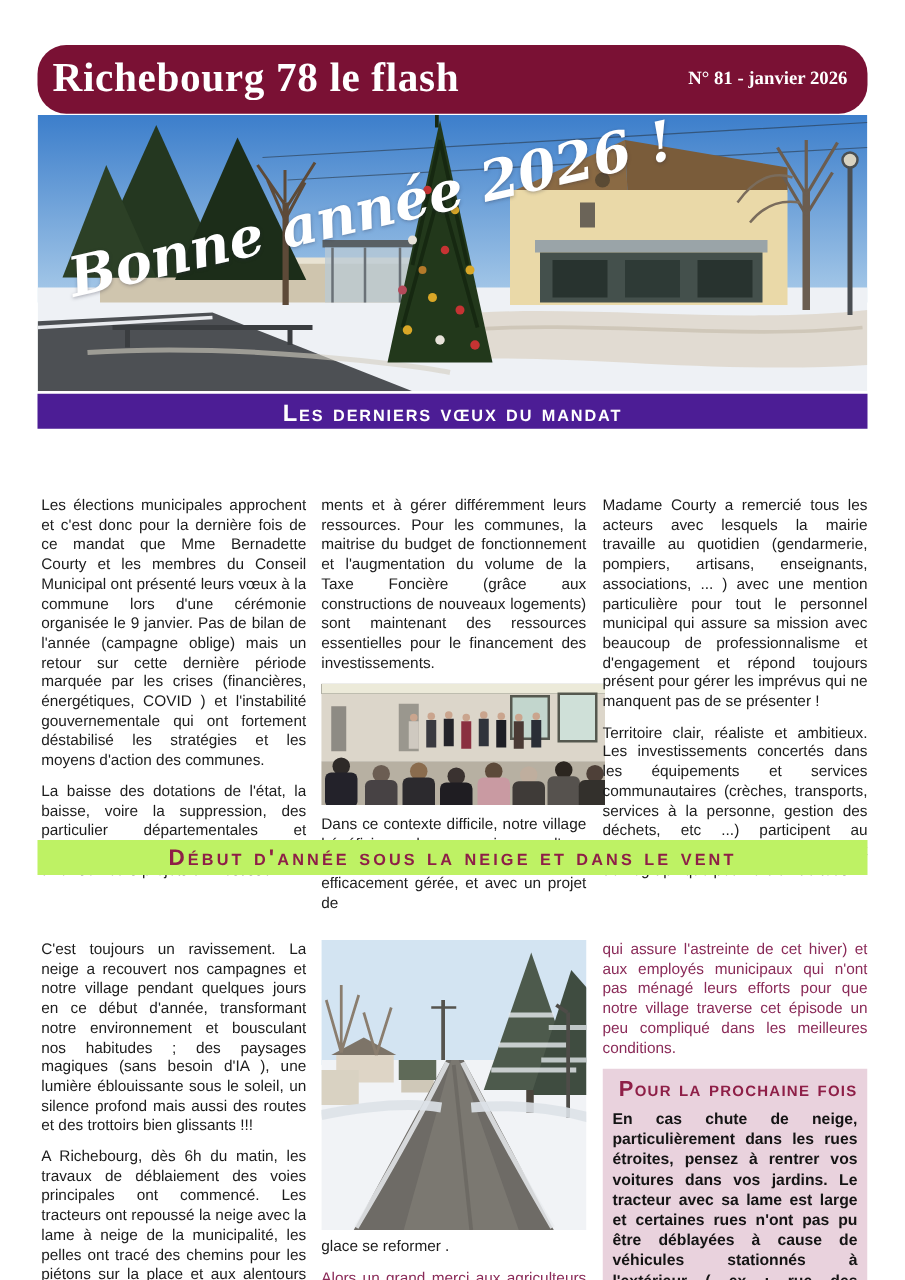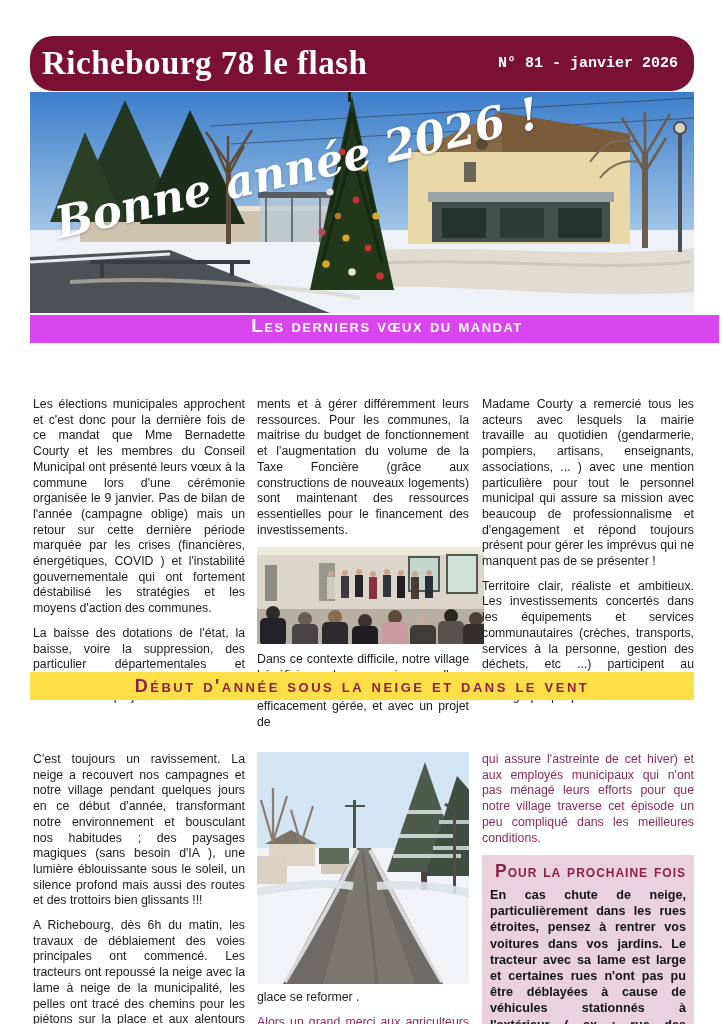--- a/index.html
+++ b/index.html
@@ -11,41 +11,41 @@
   .masthead{
     position:absolute;left:30px;top:36px;width:664px;height:55px;
     background:#7a1134;display:flex;align-items:center;justify-content:space-between;
     box-sizing:border-box;padding:0 16px 0 12px;border-radius:23px;
   }
   .masthead-title{
     font-family:"Liberation Serif",serif;font-weight:bold;font-size:33px;color:#ffffff;
     letter-spacing:.5px;
   }
   .masthead-issue{
-    font-family:Liberation Mono, monospace;font-weight:bold;font-size:15px;color:#ffffff;
+    font-family:Liberation Serif, serif;font-weight:bold;font-size:15px;color:#ffffff;
   }
   
   .hero{position:absolute;left:30px;top:92px;width:664px;height:221px;overflow:hidden;}
   .hero svg{display:block;}
   .hero-greeting{
     position:absolute;left:26px;top:106px;width:560px;
     font-family:"DejaVu Serif",serif;font-style:italic;font-weight:bold;
     font-size:44px;color:#ffffff;transform:rotate(-13deg);transform-origin:left center;
     text-shadow:0 1px 3px rgba(40,40,60,.35);white-space:nowrap;
   }
   
   .banner1{
-    position:absolute;left:30px;top:315px;width:664px;height:28px;background:#d946ef;
-    display:flex;align-items:flex-start;justify-content:center;padding-left:25px;
+    position:absolute;left:30px;top:315px;width:664px;height:28px;background:#4c1d95;
+    display:flex;align-items:flex-end;justify-content:center;
   }
   .banner1 span{
     color:#ffffff;font-weight:bold;font-variant:small-caps;font-size:19px;letter-spacing:1.5px;
   }
   .banner2{
-    position:absolute;left:30px;top:672px;width:664px;height:28px;background:#fde047;
+    position:absolute;left:30px;top:672px;width:664px;height:28px;background:#bef264;
     display:flex;align-items:center;justify-content:center;
   }
   .banner2 span{
     color:#8e1f47;font-weight:bold;font-variant:small-caps;font-size:18px;letter-spacing:2.5px;
   }
   
   .col{position:absolute;text-align:justify;font-size:12.3px;line-height:15.7px;overflow:hidden;margin-top:44px;}
   .col p{margin:0 0 9px 0;}
   .s1{top:353px;height:312px;}
   .s2{top:708px;height:306px;}

